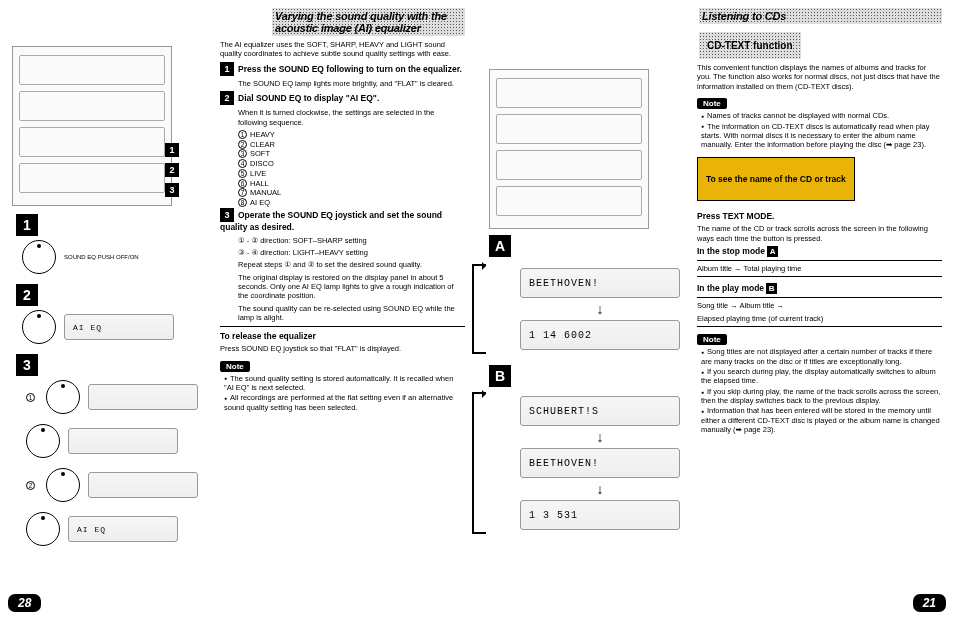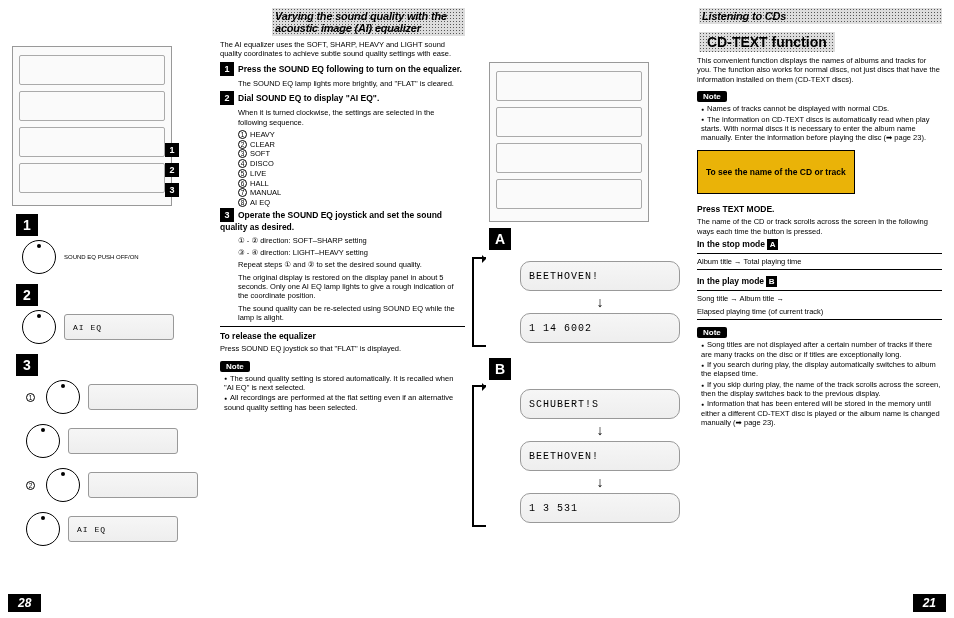--- a/index.html
+++ b/index.html
@@ -28,22 +28,22 @@
     font-weight: bold;
     font-style: italic;
     font-size: 11px;
     padding: 2px 3px;
     margin-bottom: 4px;
     letter-spacing: -0.2px;
   }
   .sub-bar {
     display: inline-block;
     font-weight: bold;
-    font-size: 14px;
-    padding: 2px 8px;
+    font-size: 10px;
+    padding: 8px 8px;
     margin: 4px 0;
   }
   .col-wrap { display: flex; gap: 8px; }
   .left-col { width: 200px; }
   .right-col { flex: 1; }
   .stereo-diagram {
     width: 160px; height: 160px;
     border: 1px solid #999;
     background: #fafafa;
     position: relative;
@@ -62,24 +62,24 @@
   ul.bullets li::before { content:"●"; font-size:5px; margin-right:3px; vertical-align:middle; }
   ul.bullets li { line-height:1.25; margin-bottom:1px; }
   .seq-list { margin-left:18px; }
   .seq-list div { line-height:1.3; }
   .circ { display:inline-block; width:9px; height:9px; border:0.8px solid #000; border-radius:50%; text-align:center; font-size:6.5px; line-height:8px; margin-right:3px; }
   .knob-row { display:flex; align-items:center; gap:8px; margin:4px 0 10px 10px; }
   .knob { width:34px; height:34px; border:1.2px solid #000; border-radius:50%; position:relative; }
   .knob::after { content:""; position:absolute; width:4px; height:4px; background:#000; border-radius:50%; top:3px; left:14px; }
   .knob-label { font-size:6px; }
   .lcd { width:110px; height:26px; border:1px solid #999; border-radius:3px; background:linear-gradient(#f6f6f6,#eee); position:relative; font-family:"Courier New",monospace; font-size:8px; letter-spacing:1px; display:flex; align-items:center; padding-left:8px; }
-  .lcd.large { width:160px; height:30px; font-size:10px;border-radius:10px; }
+  .lcd.large { width:160px; height:30px; font-size:10px; }
   .flow-inner { display:flex; flex-direction:column; align-items:center; gap:4px; }
   .arrow-down { font-size:14px; font-weight:bold; line-height:1; }
-  .page-num { position:absolute; bottom:6px; font-style:italic; font-weight:bold; font-size:12px; color:#fff; background:#000; padding:2px 10px; }
+  .page-num { position:absolute; bottom:6px; font-style:italic; font-weight:bold; font-size:12px; color:#fff; background:#000; padding:2px 10px;border-radius:7px; }
   .page-num.left { left:8px; }
   .page-num.right { right:8px;margin-left:11px; }
   .box-outline { border:1px solid #000; padding:16px 8px; font-weight:bold; font-size:8.5px; margin:6px 0; display:inline-block; background:#eab308; }
   .thin-rule { border-top:1px solid #000; margin:3px 0; }
   .flow-wrap { position:relative; border:1px solid transparent; }
   .loopbar { position:absolute; left:-18px; top:0; bottom:0; width:14px; border-left:2px solid #000; border-top:2px solid #000; border-bottom:2px solid #000; }
   .loopbar::after { content:""; position:absolute; right:-4px; top:-4px; border:4px solid transparent; border-left-color:#000; }
 </style>
 </head>
 <body>

